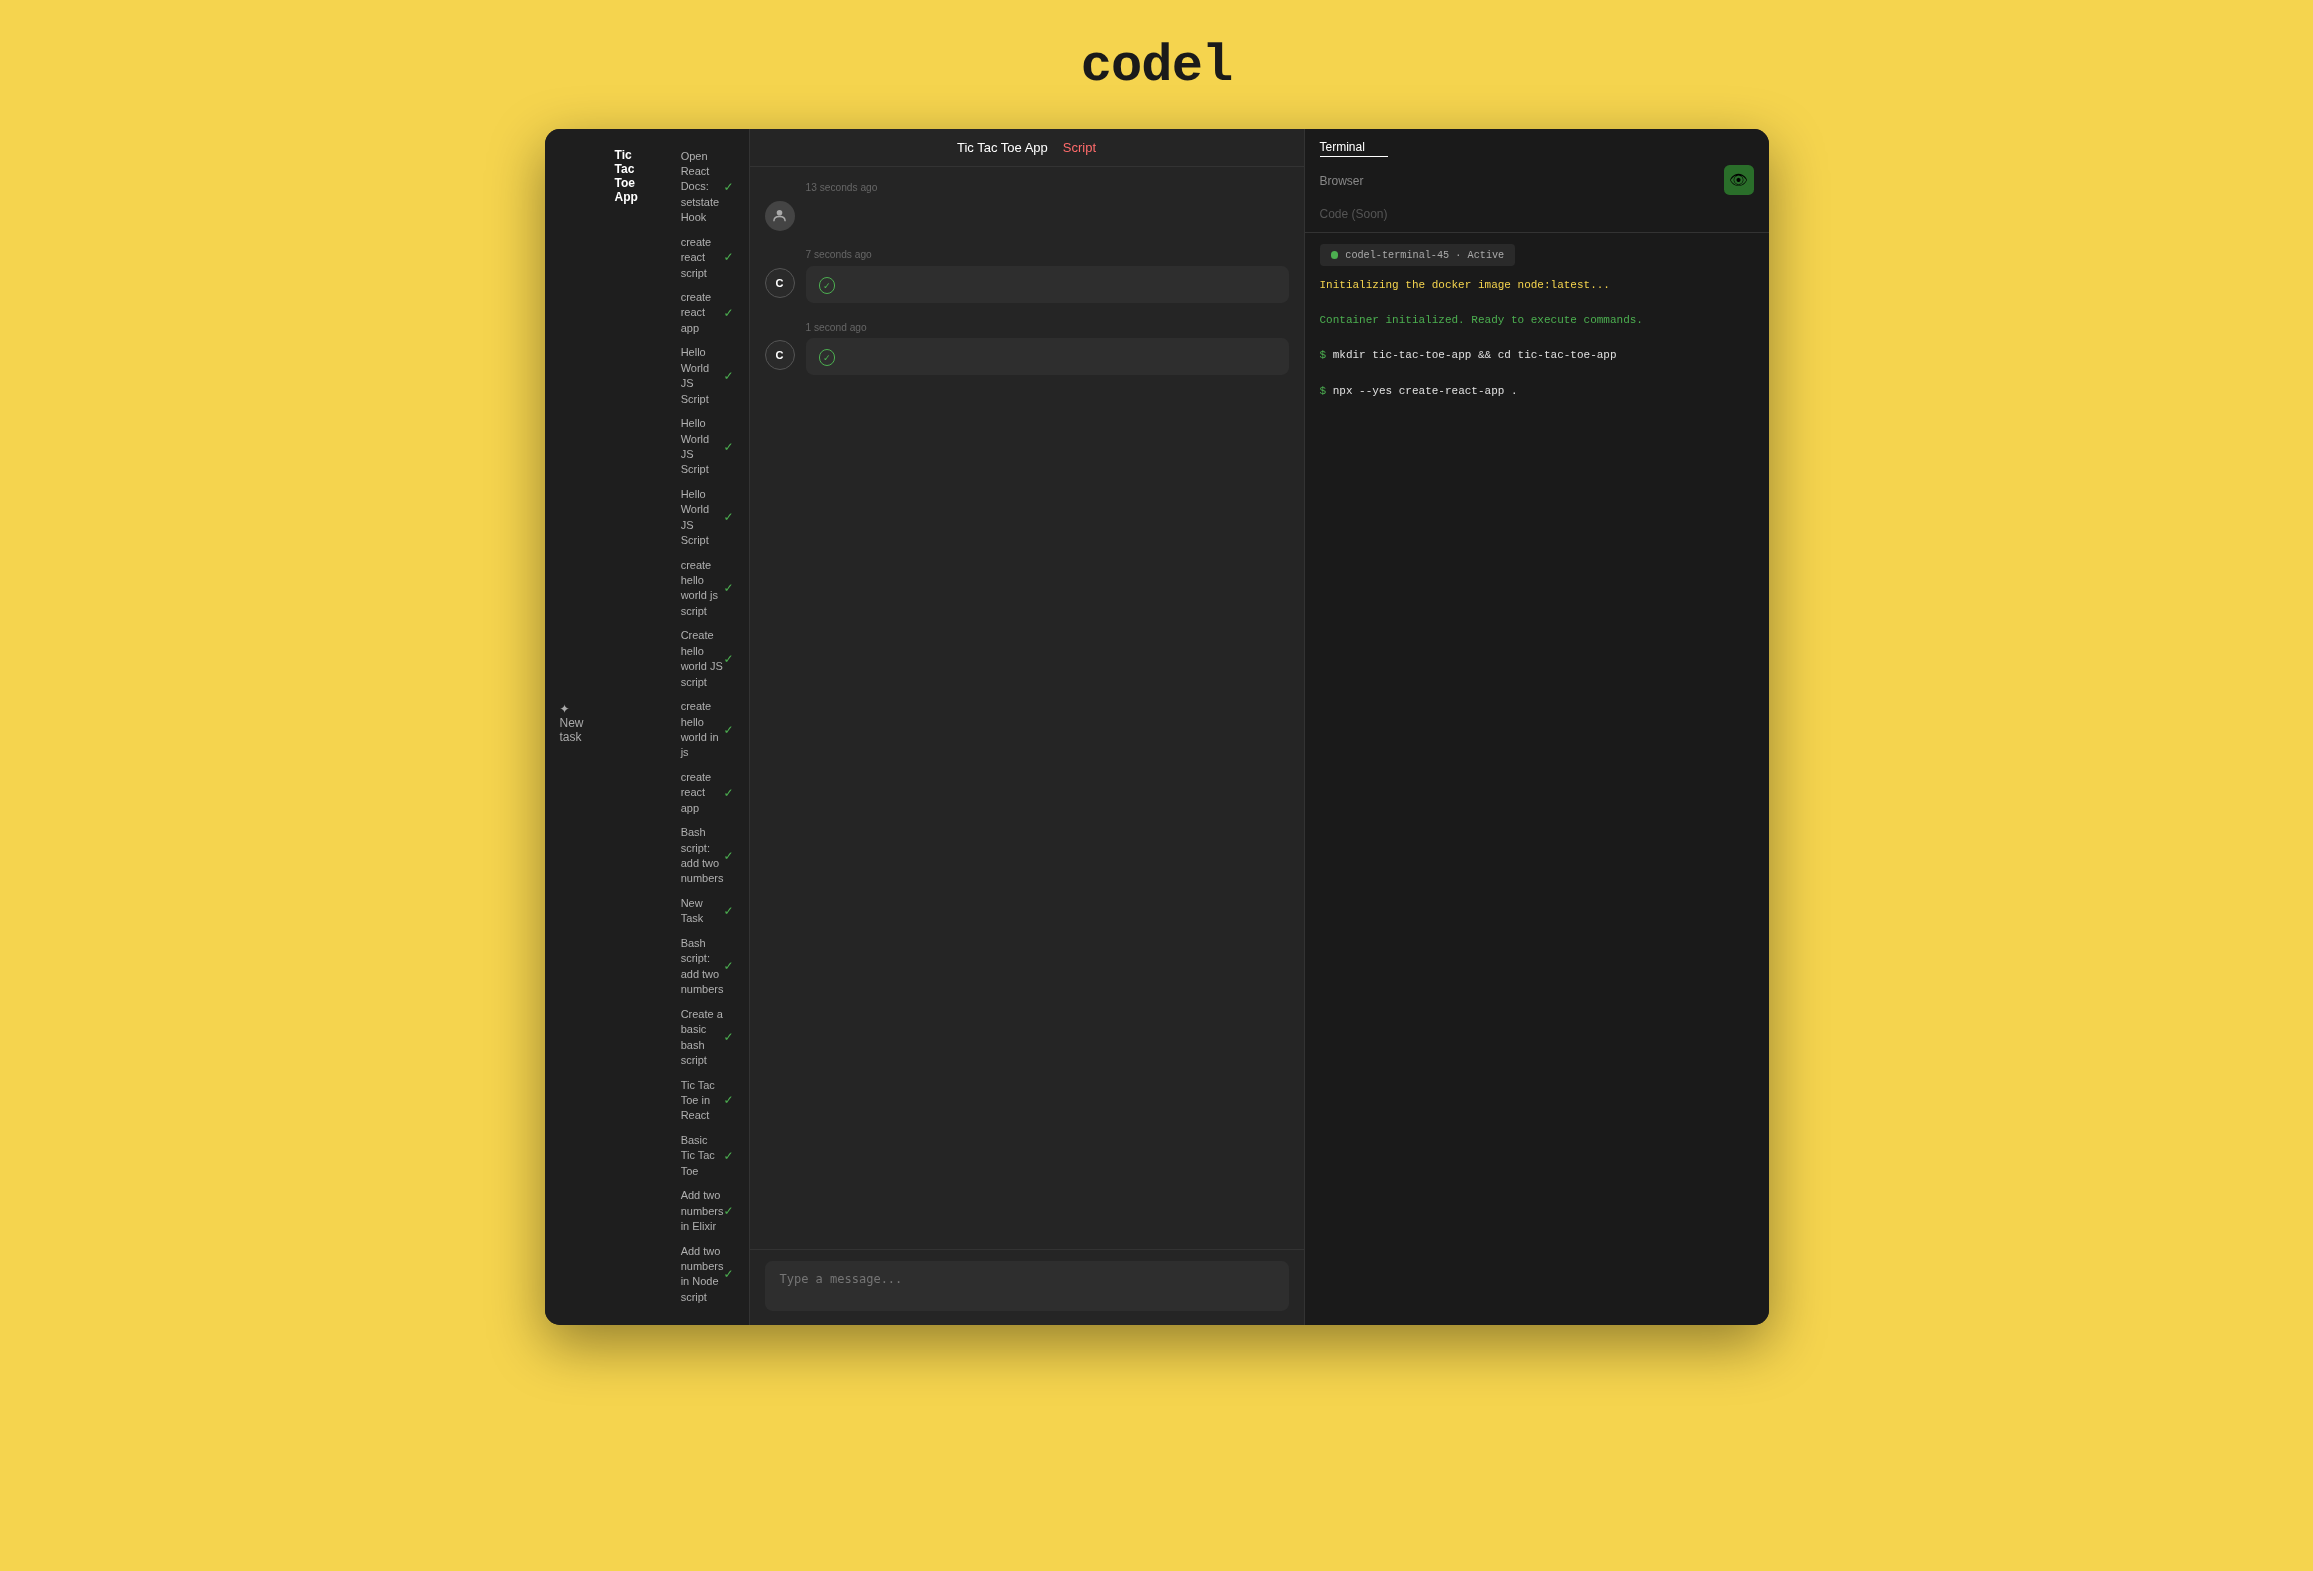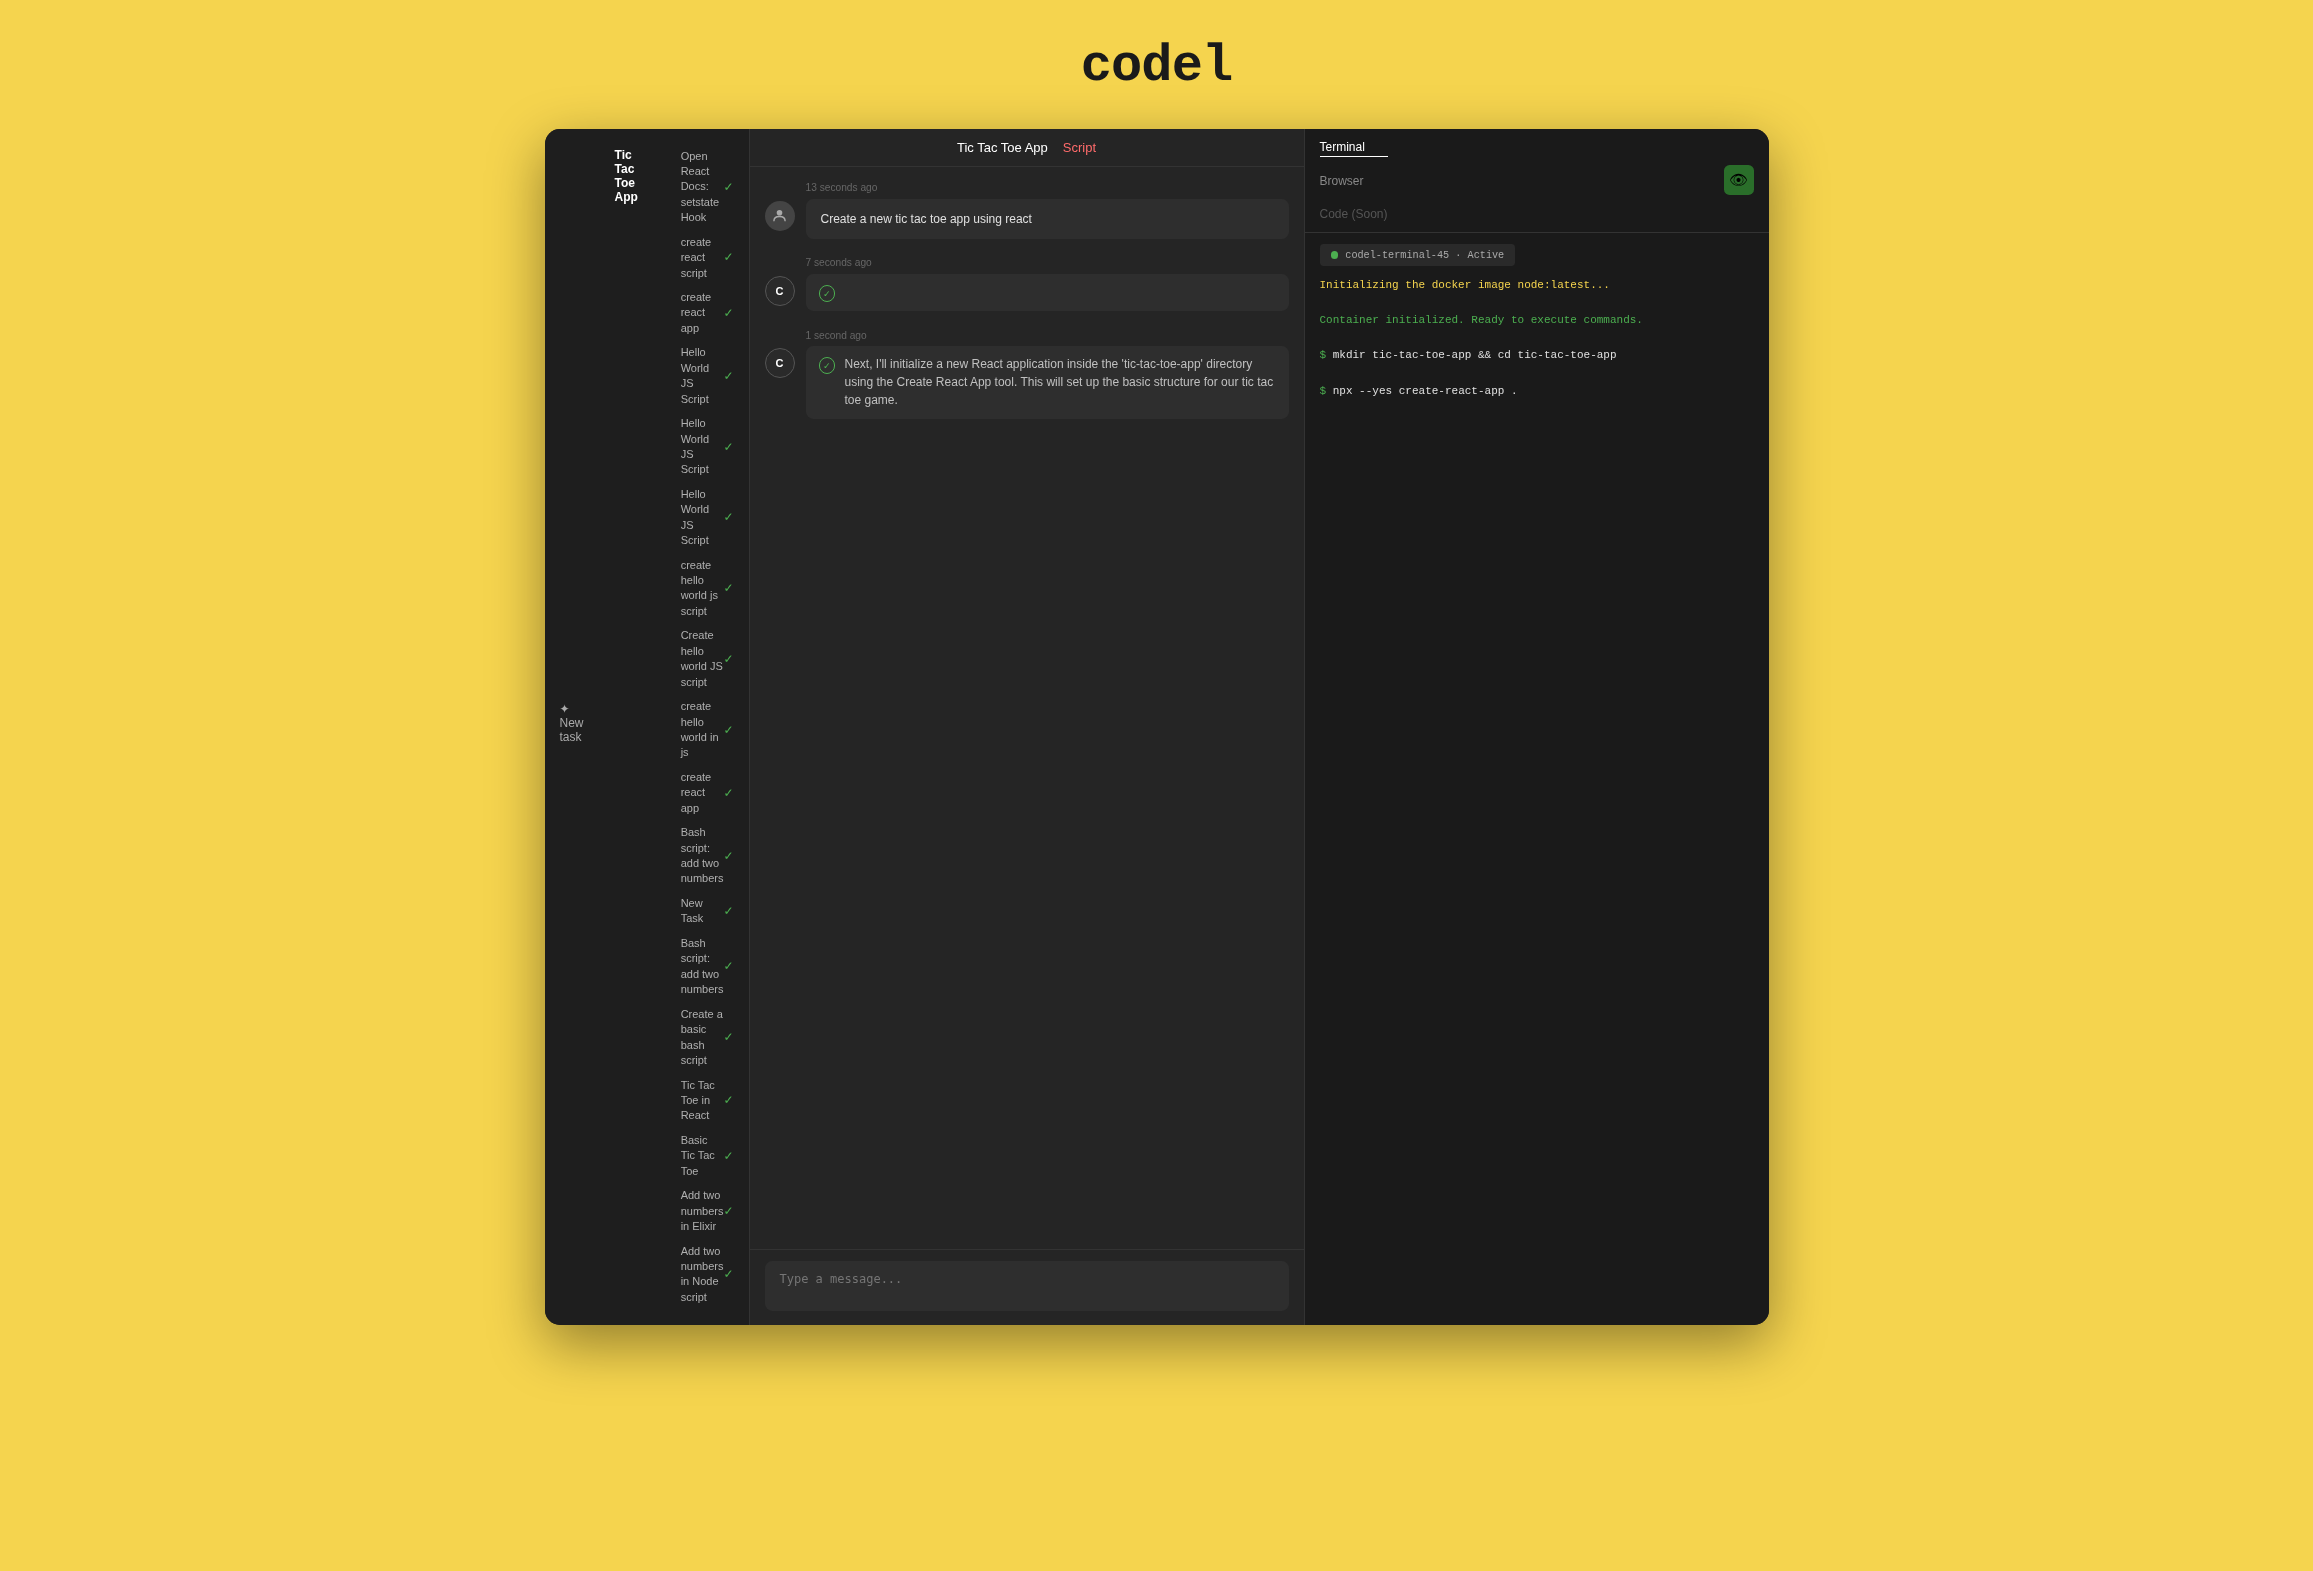--- a/index.html
+++ b/index.html
@@ -373,42 +373,40 @@
       <div class="chat-messages" id="chat-messages-container">
           <div class="message-group">
       <div class="avatar user">
         <svg width="15" height="15" viewBox="0 0 16 16" fill="none">
           <circle cx="8" cy="5" r="3" fill="#aaa"></circle>
           <path d="M2 14c0-3.314 2.686-5 6-5s6 1.686 6 5" stroke="#aaa" stroke-width="1.5" fill="none"></path>
         </svg>
       </div>
       <div class="message-content">
         <div class="message-timestamp">13 seconds ago</div>
-        <div class="message-bubble">Create a new tic tac toe app using react</div>
       </div>
     </div>
           <div class="message-group">
       <div class="avatar agent">C</div>
       <div class="message-content">
         <div class="message-timestamp">7 seconds ago</div>
 
       <div class="agent-step">
         <div class="step-icon done">✓</div>
       </div>
 
       </div>
     </div>
           <div class="message-group">
       <div class="avatar agent">C</div>
       <div class="message-content">
         <div class="message-timestamp">1 second ago</div>
 
       <div class="agent-step">
         <div class="step-icon done">✓</div>
-        <div class="step-text">Next, I'll initialize a new React application inside the 'tic-tac-toe-app' directory using the Create React App tool. This will set up the basic structure for our tic tac toe game.</div>
       </div>
 
       </div>
     </div>
         </div>
       <div class="chat-input-area">
         <textarea class="chat-input" rows="2" placeholder="Type a message..." style=""></textarea>
       </div>
     </section>
 

